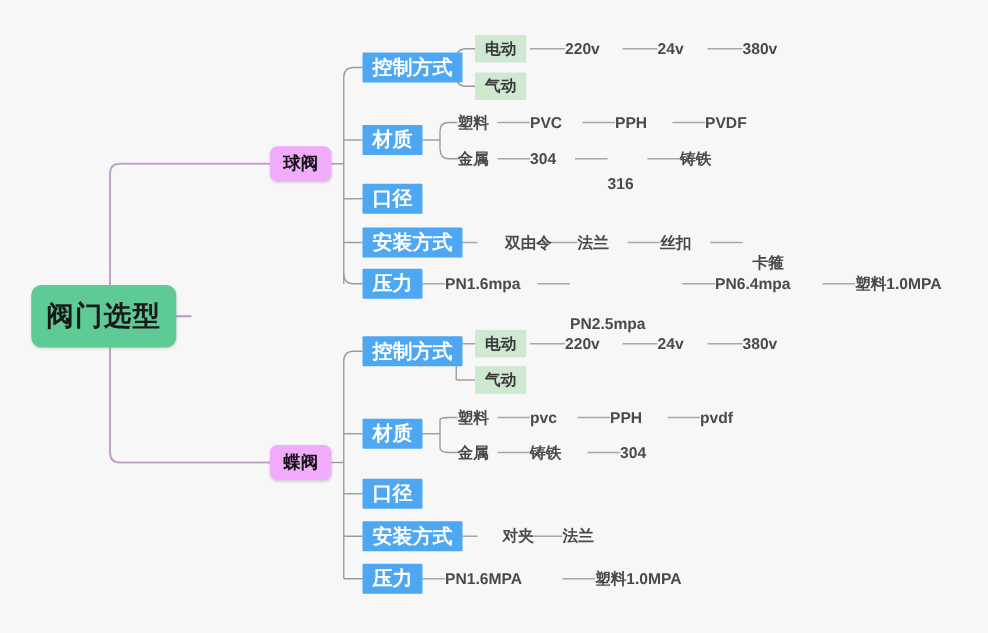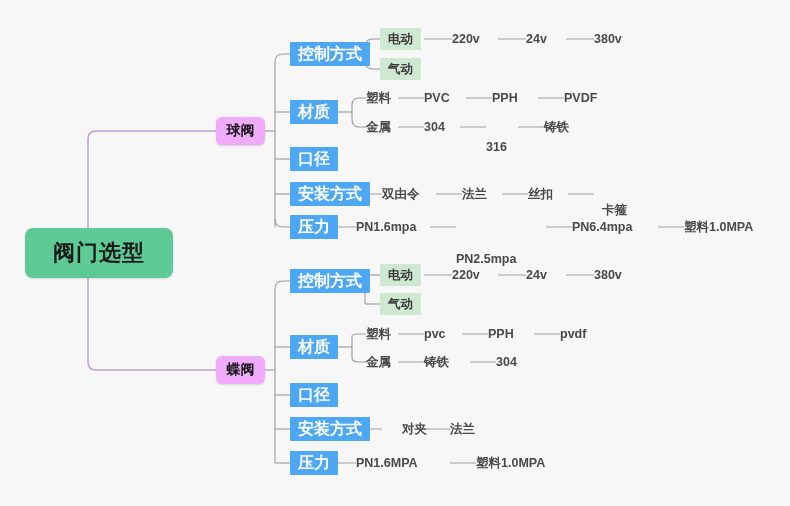--- a/index.html
+++ b/index.html
@@ -143,21 +143,21 @@
     <path class="w-lite" d="M398,362 L424,362"></path>
     <path class="w-lite" d="M470,362 L496,362"></path>
 
     <path class="w-lite" d="M356,429 L382,429"></path>
     <path class="w-lite" d="M424,429 L450,429"></path>
 
     <path class="w-lite" d="M330,463 L356,463"></path>
     <path class="w-lite" d="M450,463 L476,463"></path>
   </svg>
 
-  <div class="node root" style="left:25px;top:228px;width:148px;height:50px;">
+  <div class="node root" style="left:25px;top:228px;width:116px;height:50px;">
     <span>阀门选型</span>
   </div>
 
   <div class="node lvl2" style="left:216px;top:117px;width:49px;height:28px;">
     <span>球阀</span>
   </div>
 
   <div class="node lvl3" style="left:290px;top:42px;height:24px;">
     <span>控制方式</span>
   </div>
@@ -205,21 +205,21 @@
     <span>铸铁</span>
   </div>
 
   <div class="node lvl3" style="left:290px;top:147px;height:24px;">
     <span>口径</span>
   </div>
 
   <div class="node lvl3" style="left:290px;top:182px;height:24px;">
     <span>安装方式</span>
   </div>
-  <div class="node leaf cjk" style="left:382px;top:185px;height:18px;">
+  <div class="node leaf cjk" style="left:404px;top:185px;height:18px;">
     <span>双由令</span>
   </div>
   <div class="node leaf cjk" style="left:462px;top:185px;height:18px;">
     <span>法兰</span>
   </div>
   <div class="node leaf cjk" style="left:528px;top:185px;height:18px;">
     <span>丝扣</span>
   </div>
   <div class="node leaf cjk" style="left:602px;top:185px;height:18px;margin-top:16px;">
     <span>卡箍</span>

